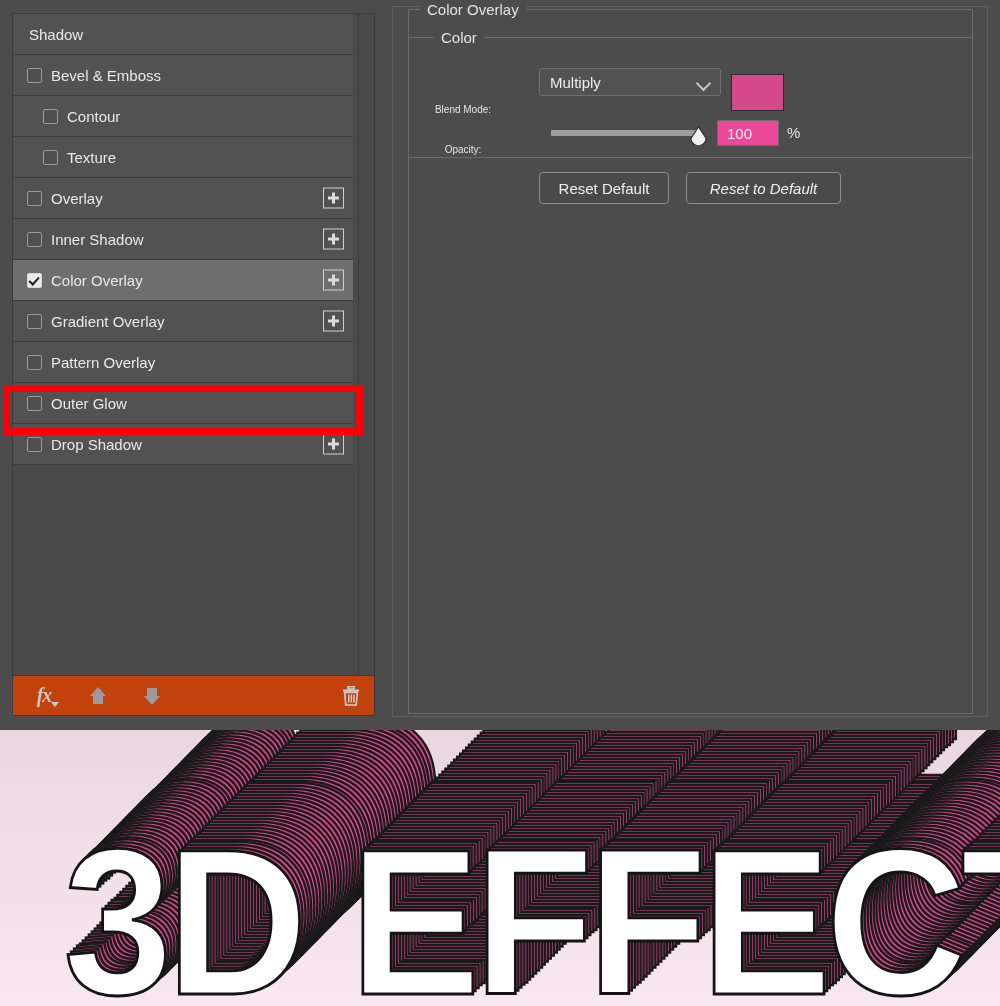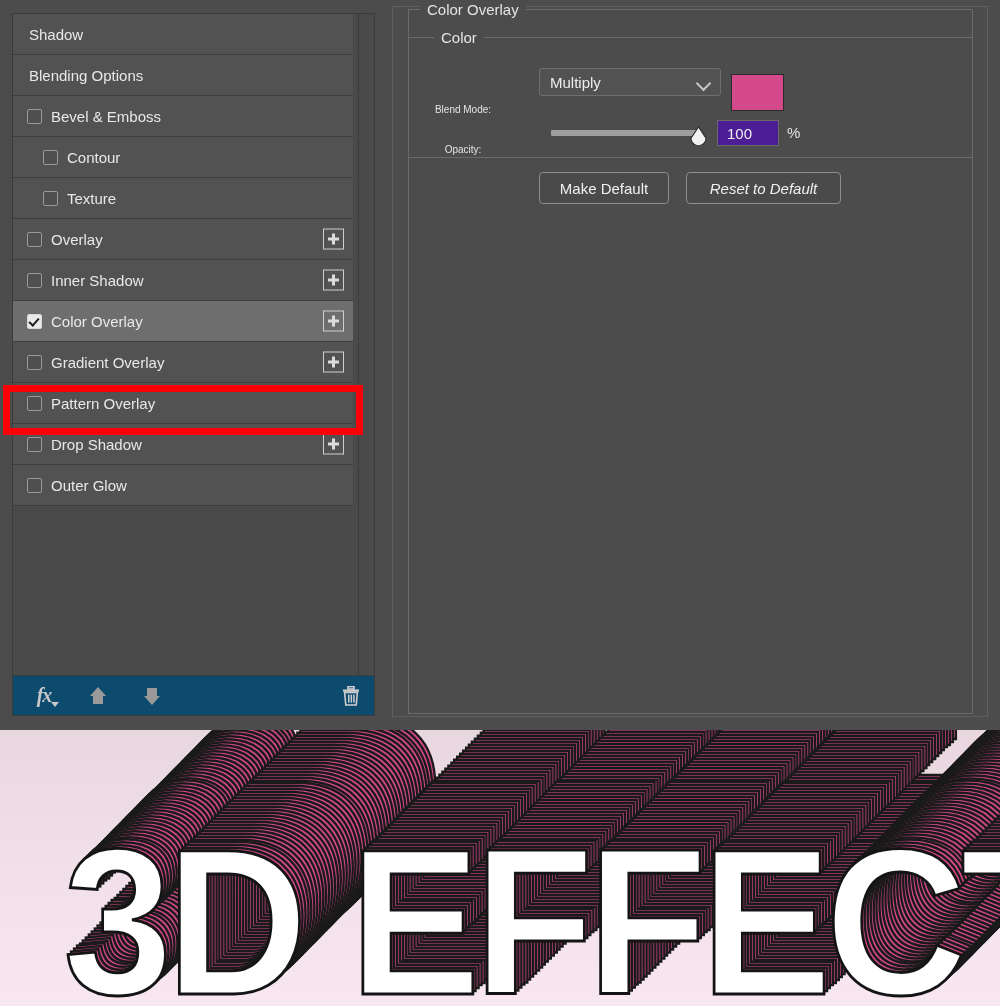--- a/index.html
+++ b/index.html
@@ -81,21 +81,21 @@
     content:"";position:absolute;width:3px;height:11px;background:#dcdcdc;
   }
 
   .list-divider{
     position:absolute;left:345px;top:0;width:1px;height:662px;background:#3d3d3d;
   }
 
   
   .list-toolbar{
     position:absolute;left:0;bottom:0;width:361px;height:39px;
-    background:#0c4a6e;
+    background:#c2410c;
     border-top:1px solid #3d3d3d;
     display:flex;align-items:center;gap:20px;
   }
   .tb-icon{
     position:relative;width:34px;height:34px;
     display:flex;align-items:center;justify-content:center;
     color:#c9c9c9;
   }
   .tb-icon.fx{margin-left:14px;font-style:italic;font-size:20px;font-family:"Liberation Serif",serif;font-weight:700;letter-spacing:-1px;}
   .fx-caret{position:absolute;right:2px;bottom:6px;width:0;height:0;border-left:4px solid transparent;border-right:4px solid transparent;border-top:5px solid #c9c9c9;}
@@ -150,21 +150,21 @@
   }
   .slider-track{
     position:absolute;left:551px;top:130px;width:150px;height:6px;
     background:#9e9e9e;border-radius:1px;
   }
   .slider-thumb{
     position:absolute;left:689px;top:126px;width:19px;height:19px;
   }
   .num-box{
     position:absolute;left:717px;top:120px;width:62px;height:26px;
-    background:#4c1d95;border:1px solid #6b6b6b;box-sizing:border-box;
+    background:#ec4899;border:1px solid #6b6b6b;box-sizing:border-box;
     color:#ededed;font-size:15px;display:flex;align-items:center;padding-left:9px;
   }
   .pct{position:absolute;left:787px;top:124px;color:#e4e4e4;font-size:15px;}
 
   .btn{
     position:absolute;height:32px;
     background:#4a4a4a;border:1px solid #8d8d8d;border-radius:4px;
     box-sizing:border-box;color:#f0f0f0;font-size:15px;
     display:flex;align-items:center;justify-content:center;
   }
@@ -191,23 +191,20 @@
 
 <div id="root">
 
   <div class="dialog">
 
     <div class="list-panel">
       <div class="list-scroll" id="styles-list">
           <div class="row heading">
             <span class="lbl">Shadow</span>
           </div>
-          <div class="row heading">
-            <span class="lbl">Blending Options</span>
-          </div>
           <div class="row">
             <span class="cb"></span>
             <span class="lbl">Bevel &amp; Emboss</span>
           </div>
           <div class="row indent">
             <span class="cb"></span>
             <span class="lbl">Contour</span>
           </div>
           <div class="row indent">
             <span class="cb"></span>
@@ -232,26 +229,26 @@
             <span class="cb"></span>
             <span class="lbl">Gradient Overlay</span>
             <span class="plus"></span>
           </div>
           <div class="row">
             <span class="cb"></span>
             <span class="lbl">Pattern Overlay</span>
           </div>
           <div class="row">
             <span class="cb"></span>
+            <span class="lbl">Outer Glow</span>
+          </div>
+          <div class="row">
+            <span class="cb"></span>
             <span class="lbl">Drop Shadow</span>
             <span class="plus"></span>
-          </div>
-          <div class="row">
-            <span class="cb"></span>
-            <span class="lbl">Outer Glow</span>
           </div>
         </div>
       <div class="list-divider"></div>
 
       <div class="list-toolbar">
         <div class="tb-icon fx">
           <span>fx</span>
           <span class="fx-caret"></span>
         </div>
         <div class="tb-icon">
@@ -296,21 +293,21 @@
     <div class="slider-thumb">
       <svg width="19" height="19" viewBox="0 0 19 19">
         <path d="M9.5 1 L17 12.2 A6 6 0 0 1 2 12.2 Z" fill="#f2f2f2" stroke="#2d2d2d" stroke-width="1.1"></path>
       </svg>
     </div>
     <div class="num-box">
       <span>100</span>
     </div>
     <div class="pct">%</div>
 
-    <div class="btn btn-make">Make Default</div>
+    <div class="btn btn-make">Reset Default</div>
     <div class="btn btn-reset">Reset to Default</div>
 
     <div class="annot" id="annotation-box" style="border-color: rgb(251, 0, 7);"></div>
   </div>
 
   <div class="art">
     <svg width="1000" height="276" viewBox="0 0 1000 276">
       <defs>
 
         <g id="wordgrp">

